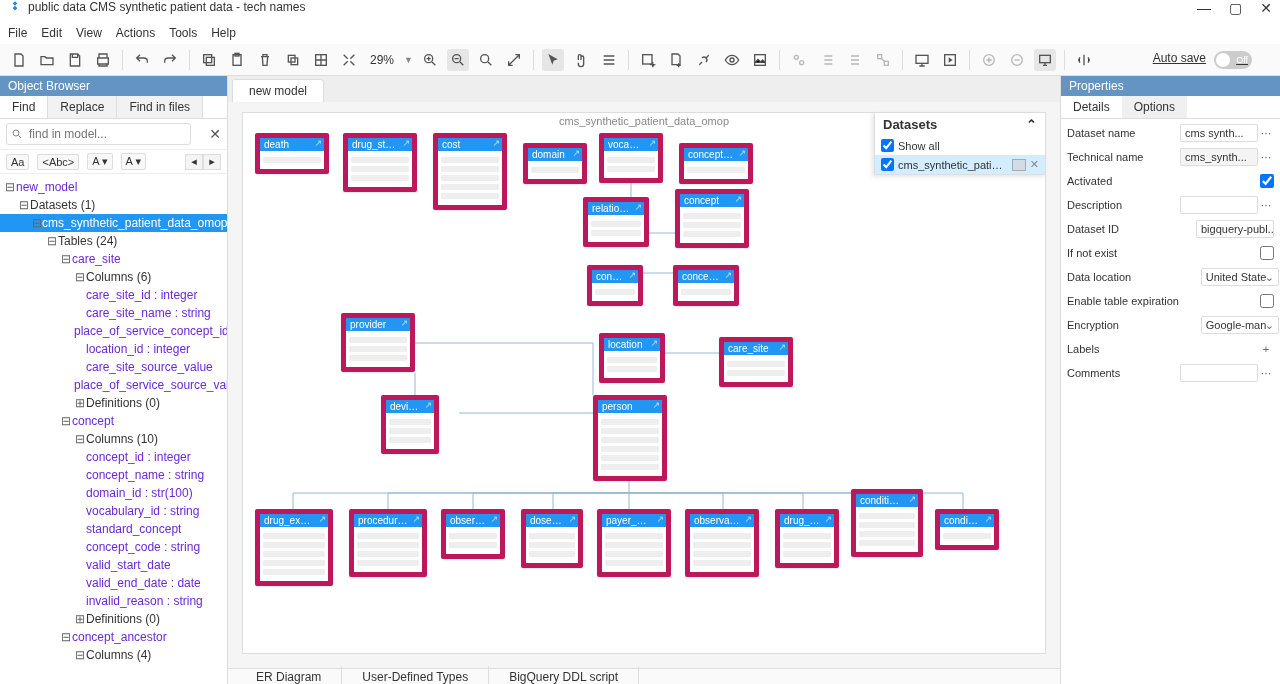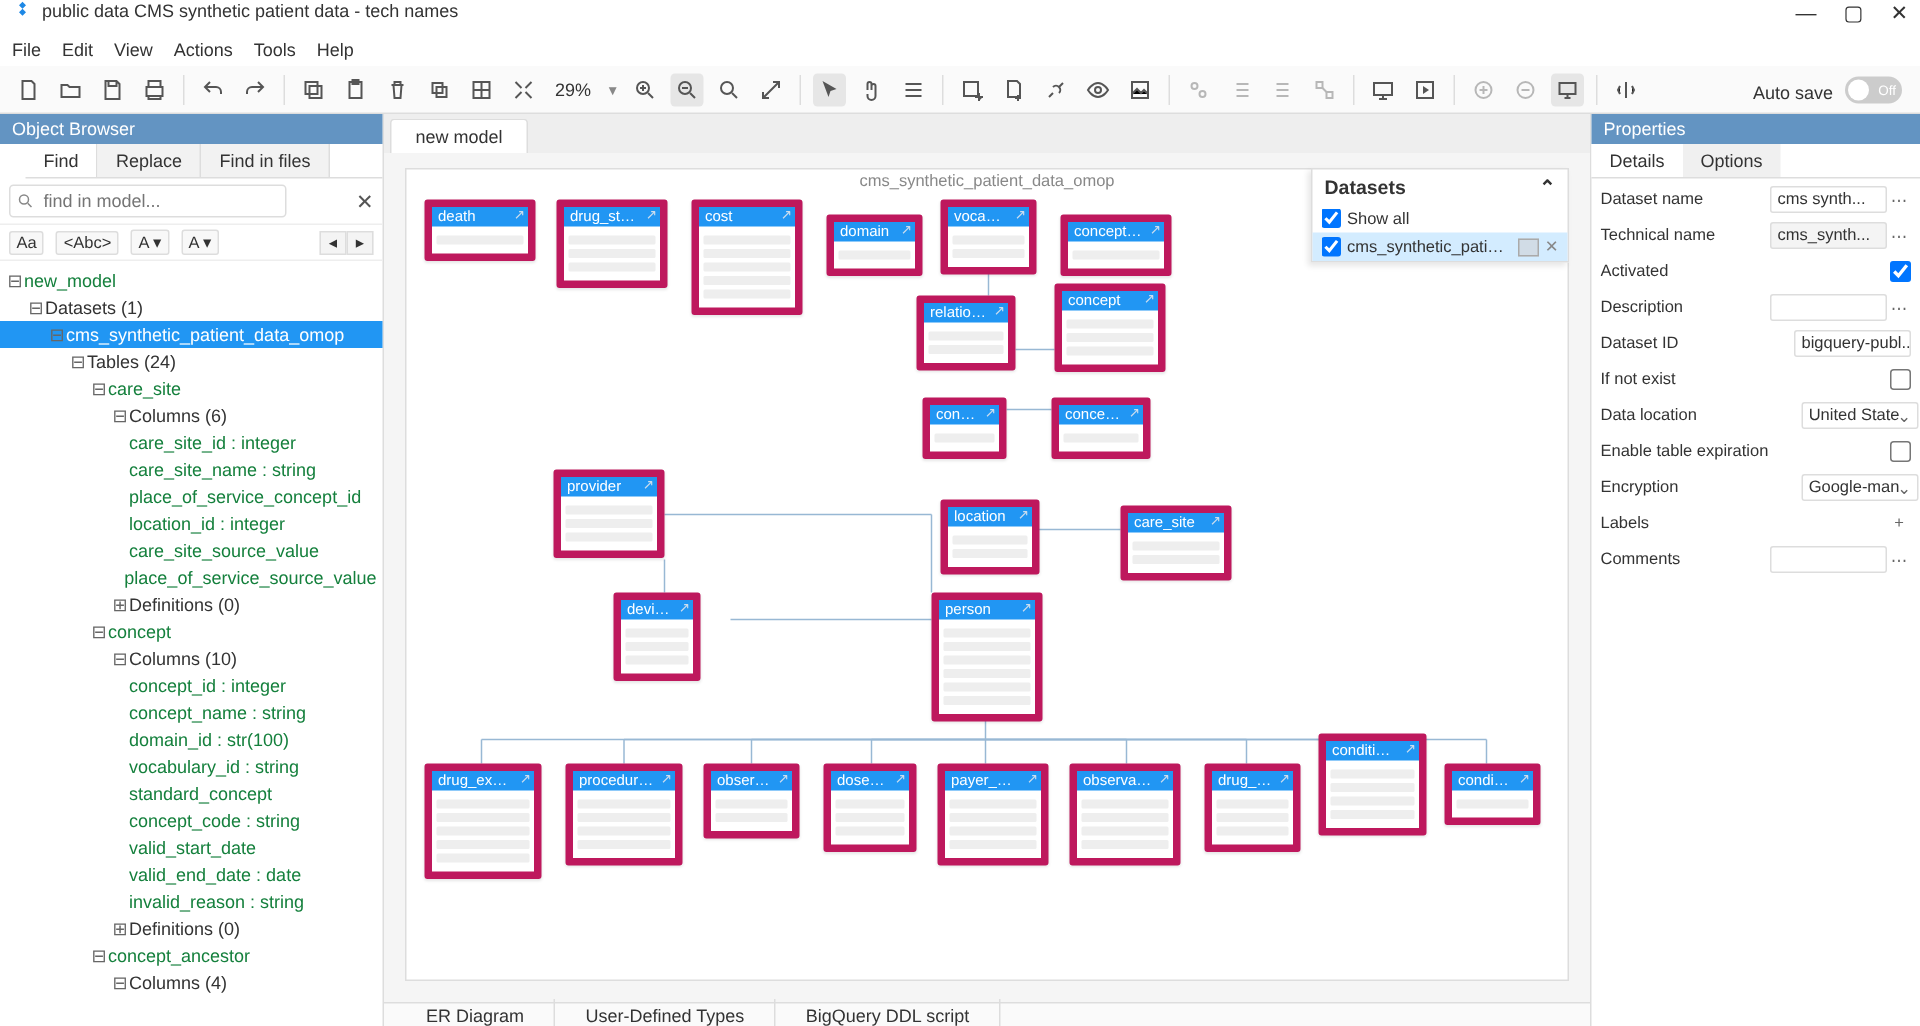--- a/index.html
+++ b/index.html
@@ -10,42 +10,42 @@
 .winbtns { display: flex; gap: 18px; font-size: 14px; color: #333; }
 .winbtns span { cursor: pointer; }
 .menubar { height: 22px; display: flex; align-items: center; padding: 0 8px; gap: 14px; font-size: 12px; }
 .menubar span { cursor: pointer; }
 .toolbar { height: 32px; display: flex; align-items: center; padding: 0 8px; gap: 6px; border-bottom: 1px solid #ddd; background: #fafafa; }
 .toolbar .tbtn { width: 22px; height: 22px; display: flex; align-items: center; justify-content: center; color: #555; border-radius: 3px; cursor: pointer; }
 .toolbar .tbtn.active { background: #e6e6e6; }
 .toolbar .sep { width: 1px; height: 20px; background: #ddd; margin: 0 2px; }
 .toolbar .zoom { font-size: 12px; color: #333; margin: 0 4px; }
 .toolbar .spacer { flex: 1; }
-.autosave { font-size: 12px; color: #333; display: flex; align-items: flex-end; gap: 8px; margin-right: 4px;}
+.autosave { font-size: 12px; color: #333; display: flex; align-items: flex-start; gap: 8px; margin-right: 20px; text-decoration: underline;}
 .toggle { width: 38px; height: 18px; border-radius: 9px; background: #ccc; position: relative; font-size: 9px; color: #fff; display:flex; align-items:center; justify-content:flex-end; padding:0 4px;}
 .toggle::before { content:''; position:absolute; left:2px; top:2px; width:14px; height:14px; border-radius:50%; background:#fff; }
 .main { display: flex; height: calc(684px - 22px - 22px - 32px); }
-.left { width: 256px; border-right: 1px solid #ddd; display:flex; flex-direction:column; background:#fff;}
+.left { width: 228px; border-right: 1px solid #ddd; display:flex; flex-direction:column; background:#fff;}
 .panel-header { background: #6394c2; color: #fff; padding: 3px 8px; font-size: 12px; }
-.tabs { display: flex; border-bottom: 1px solid #ddd; font-size: 12px; margin-left: 17px; }
+.tabs { display: flex; border-bottom: 1px solid #ddd; font-size: 12px; }
 .tabs .tab { padding: 4px 12px; cursor: pointer; border-right: 1px solid #ddd; background:#f2f2f2;}
 .tabs .tab.active { background: #fff; }
 .searchrow { display:flex; align-items:center; padding:4px 6px; border-bottom:1px solid #eee; gap:6px;}
 .searchrow input { flex:1; border:1px solid #ddd; border-radius:3px; padding:3px 6px 3px 22px; font-size:12px; background:#fff; }
 .searchrow .search-wrap { position:relative; flex:1;}
 .searchrow .search-wrap svg { position:absolute; left:5px; top:5px; color:#888;}
 .searchrow .clear { color:#555; cursor:pointer; font-size:14px; }
 .filterrow { display:flex; align-items:center; gap:8px; padding:3px 6px; border-bottom:1px solid #eee; font-size:11px;}
 .filterrow .pill { padding:1px 4px; border:1px solid #ddd; border-radius:2px; background:#f8f8f8;}
 .filterrow .nav { margin-left:auto; display:flex;}
 .filterrow .nav span { width:18px; height:16px; border:1px solid #ddd; display:flex; align-items:center; justify-content:center; cursor:pointer; background:#f4f4f4;}
 .tree { flex:1; overflow:auto; padding:4px 0; font-size:12px; white-space:nowrap;}
 .tree .node { display:flex; align-items:center; height:18px; padding-right:4px; cursor:pointer;}
 .tree .node .tw { width:12px; text-align:center; color:#666;}
-.tree .node .label { color:#15803d; }
+.tree .node .label { color:#6d28d9; }
 .tree .node .label.plain { color:#333;}
 .tree .node.selected { background:#2196f3; color:#fff;}
 .tree .node.selected .label { color:#fff;}
 .tree .ind0 { padding-left:4px;} .tree .ind1 { padding-left:18px;} .tree .ind2 { padding-left:32px;}
 .tree .ind3 { padding-left:46px;} .tree .ind4 { padding-left:60px;} .tree .ind5 { padding-left:74px;}
 .center { flex:1; display:flex; flex-direction:column; background:#f5f5f5; position:relative;justify-content:center;}
 .center-tabs { height:26px; background:#eee; display:flex; align-items:flex-end;}
 .center-tabs .ctab { background:#fff; border:1px solid #ddd; border-bottom:none; padding:4px 16px; font-size:12px; margin-left:4px; border-radius:3px 3px 0 0;}
 .canvas-wrap { flex:1; position:relative; overflow:hidden;}
 .canvas { position:absolute; left:14px; top:10px; right:14px; bottom:14px; background:#fff; border:1px solid #ddd;}

